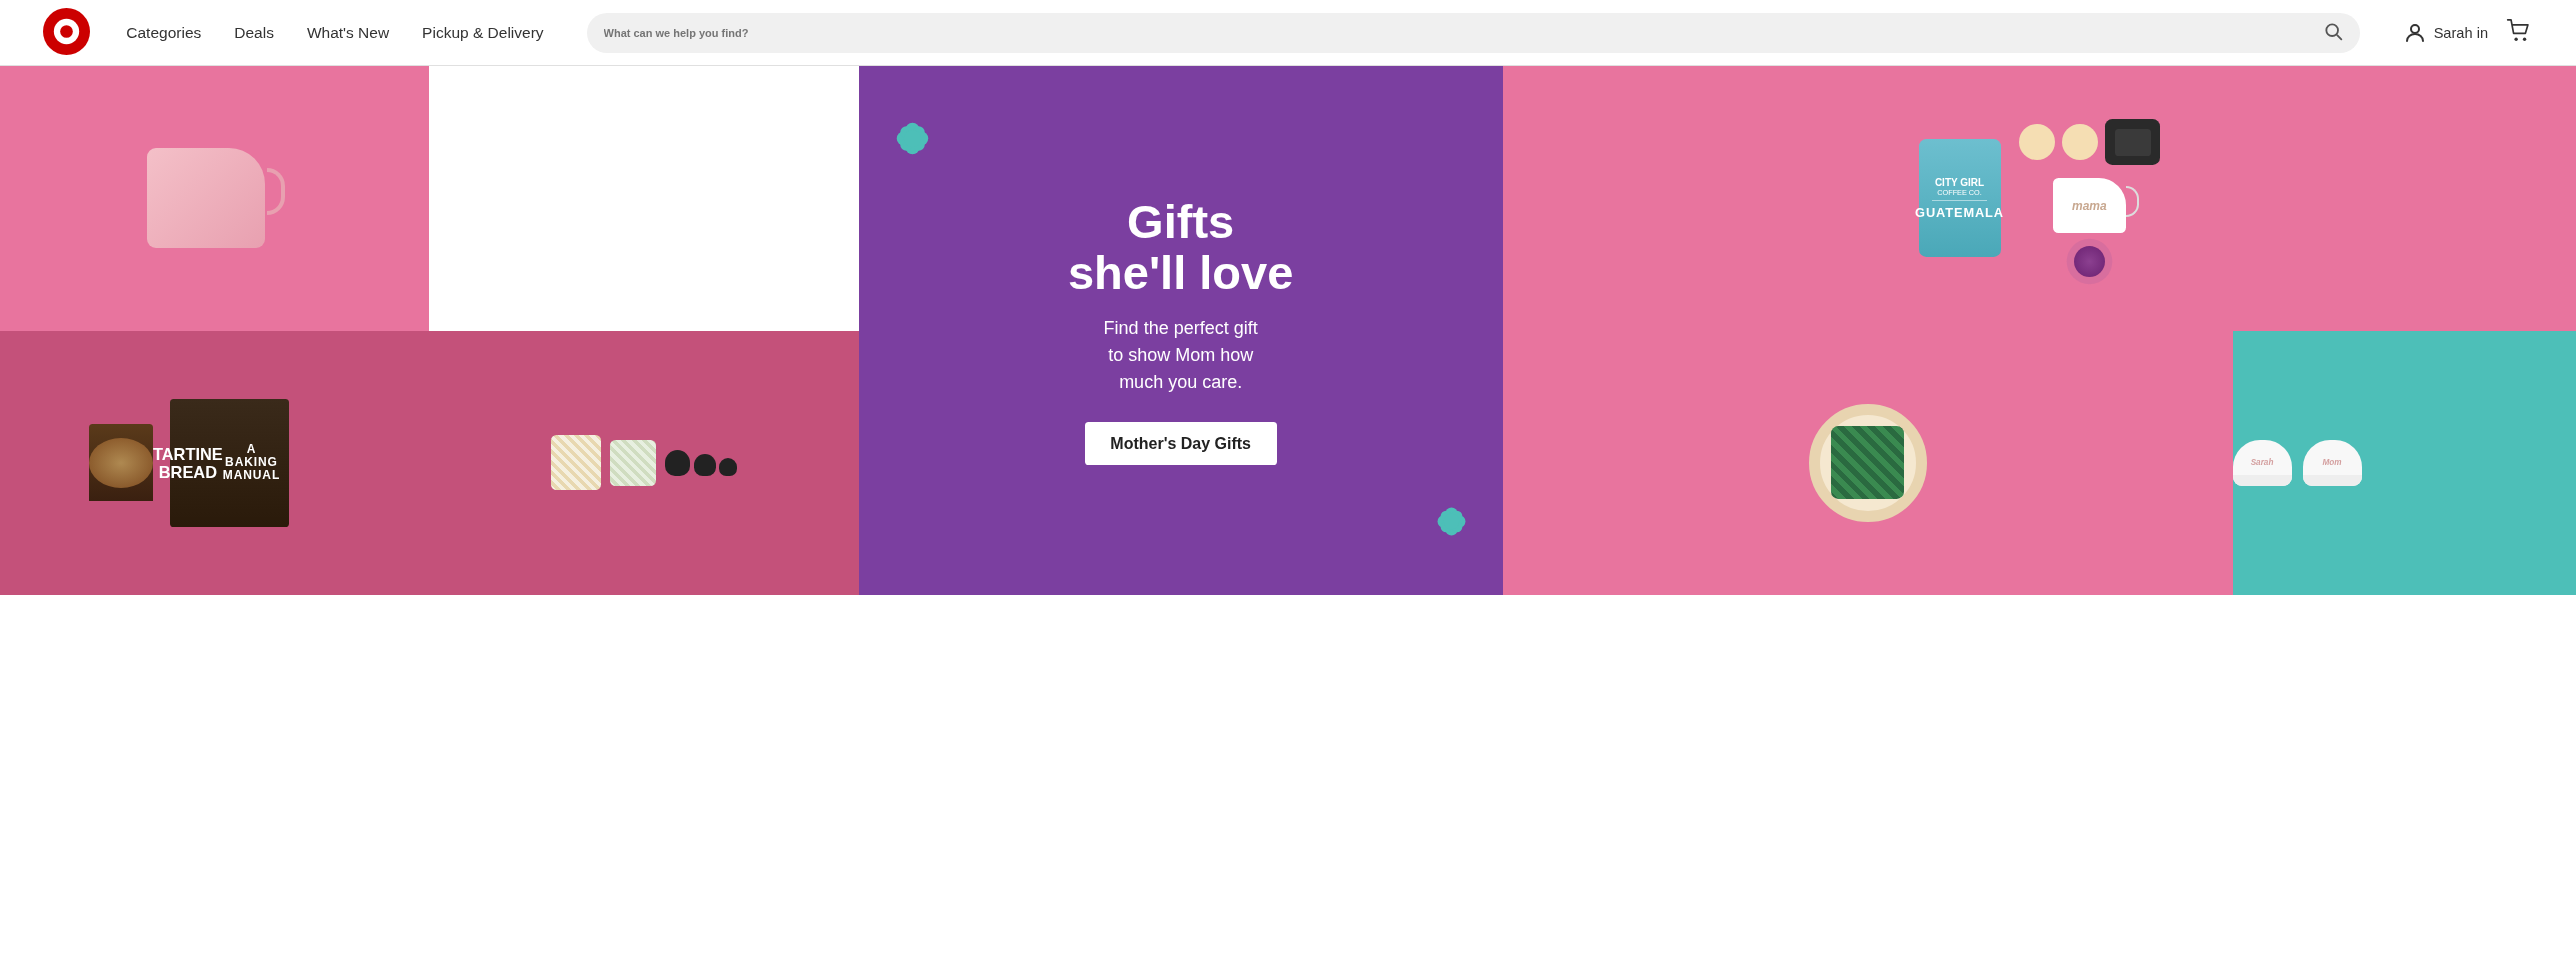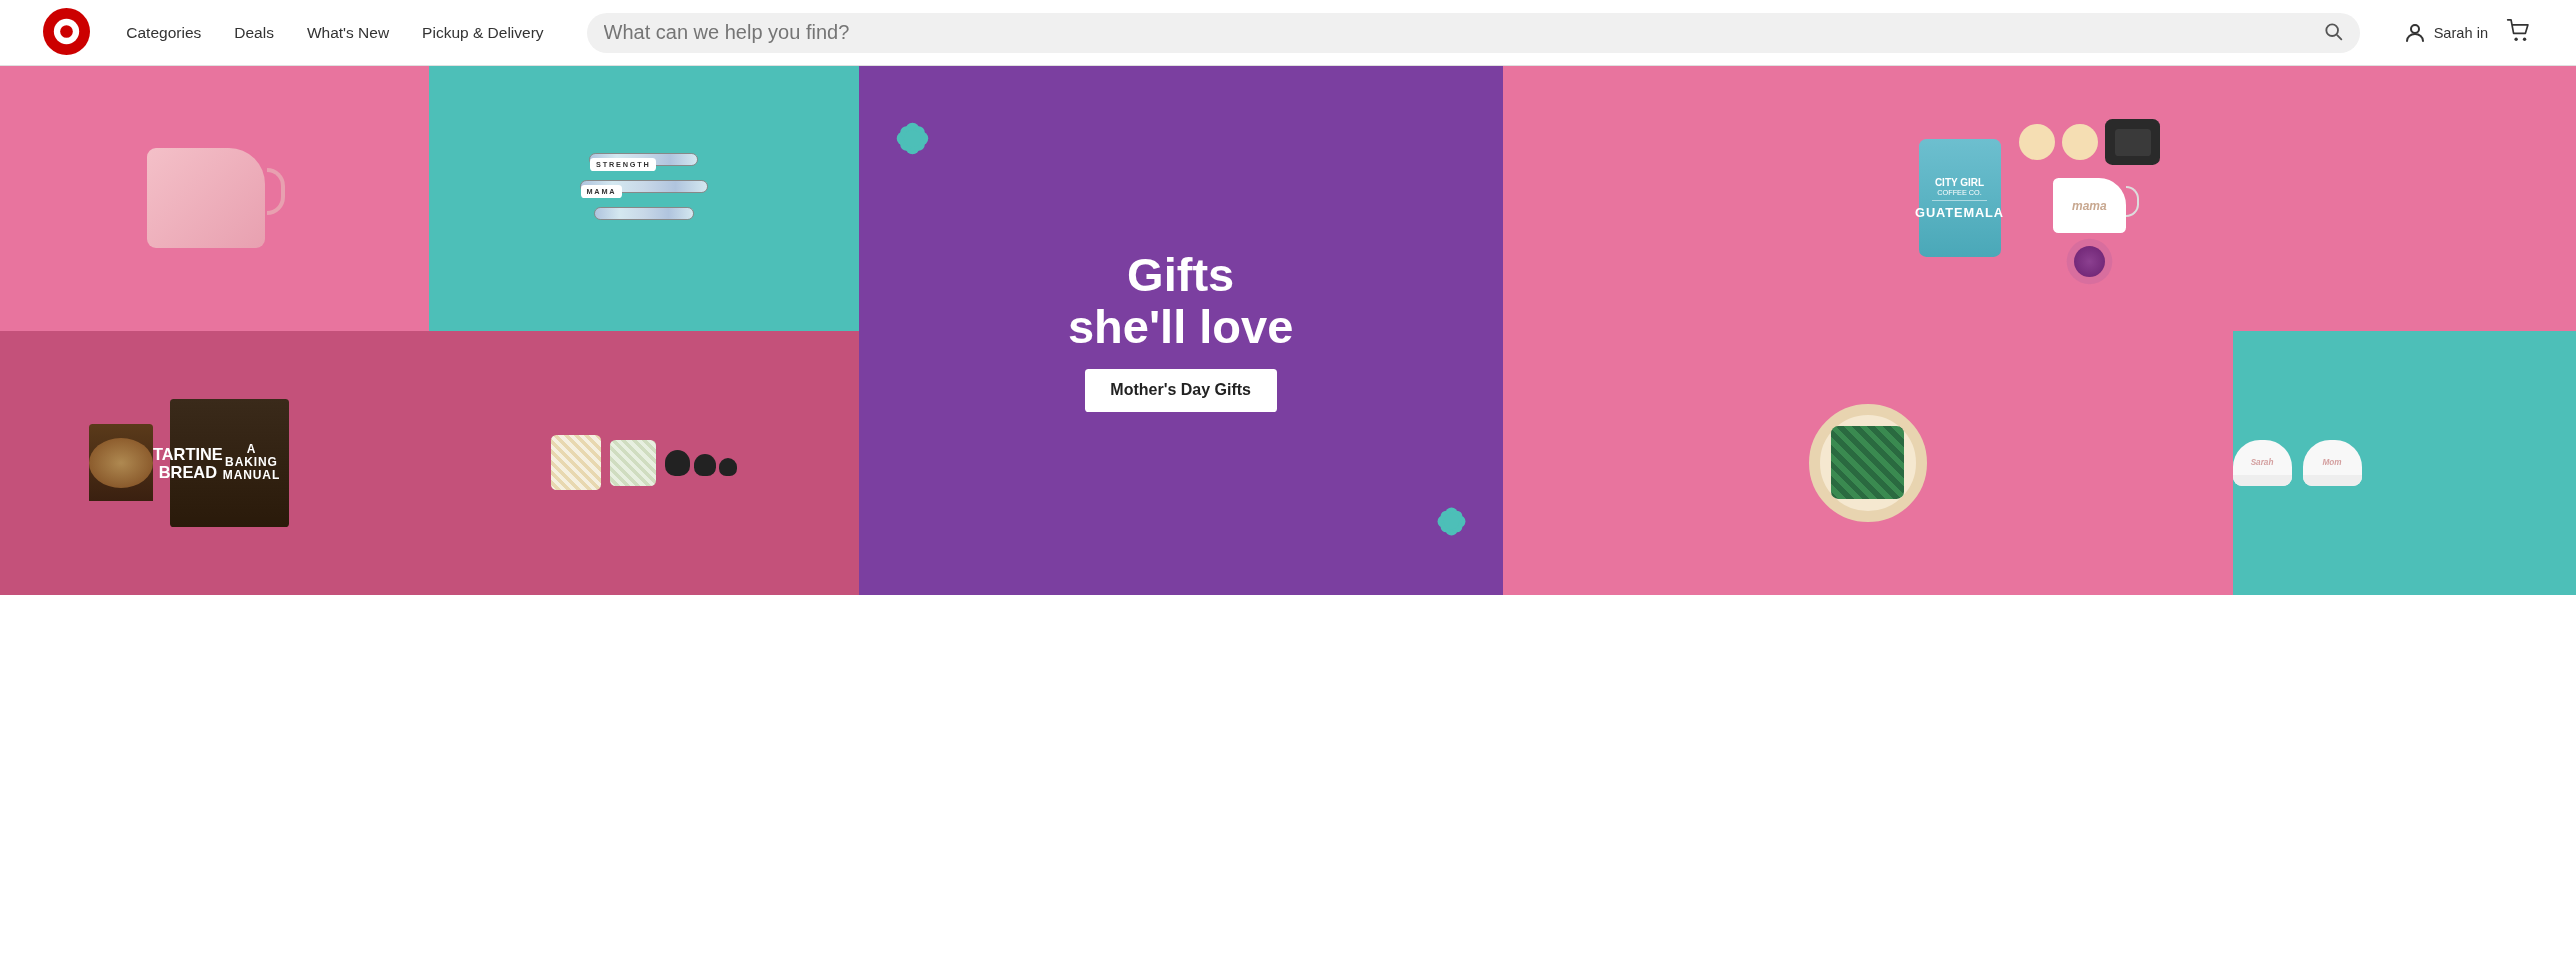--- a/index.html
+++ b/index.html
@@ -44,23 +44,24 @@
       border-radius: 22px;
       padding: 0 16.4px;
       height: 40px;
       gap: 9px;
       margin: 0 14.6px;
     }
     .search-input {
       flex: 1;
       border: none;
       background: transparent;
-      font-size: 20px;
+      font-size: 11px;
       color: #4c1d95;
       outline: none;
+      font-weight: bold;
     }
     .search-icon-wrap {
       flex-shrink: 0;
       color: #555;
     }
     .header-actions {
       display: flex;
       align-items: center;
       gap: 18px;
       flex-shrink: 0;
@@ -462,31 +463,20 @@
 <section class="hero">
 
   <div class="cell cell-mug">
     <div style="position:relative; margin-right:18px;">
       <div style="width:118px;height:100px;background:linear-gradient(135deg,#f4c0c8 0%,#e8a0b0 100%);border-radius:9px 36px 9px 9px;display:flex;align-items:center;justify-content:center;">
       </div>
       <div style="position:absolute;right:-20px;top:20px;width:18px;height:47px;border:4.6px solid #e8a0b0;border-radius:0 18px 18px 0;border-left:none;"></div>
     </div>
   </div>
 
-  <div class="cell cell-bracelets">
-    <div class="img-bracelets">
-      <div class="bracelet-line bl1" style="position:relative;">
-        <span class="bracelet-text">STRENGTH</span>
-      </div>
-      <div class="bracelet-line bl2" style="margin-top:5.5px;position:relative;">
-        <span class="bracelet-text">MAMA</span>
-      </div>
-      <div class="bracelet-line bl3" style="margin-top:5.5px;"></div>
-    </div>
-  </div>
 
   <div class="cell cell-center">
 
     <div style="position:absolute;top:55px;left:36px;">
       <svg width="35" height="35" viewBox="0 0 40 40" fill="#4dbfb8">
         <circle cx="20" cy="10" r="8"></circle>
         <circle cx="20" cy="30" r="8"></circle>
         <circle cx="10" cy="20" r="8"></circle>
         <circle cx="30" cy="20" r="8"></circle>
         <circle cx="13" cy="13" r="7"></circle>
@@ -494,20 +484,21 @@
         <circle cx="13" cy="27" r="7"></circle>
         <circle cx="27" cy="27" r="7"></circle>
         <circle cx="20" cy="20" r="10" fill="#4dbfb8"></circle>
       </svg>
     </div>
 
     <h1 class="hero-headline">
       <span>Gifts</span><br>
       <span>she'll love</span>
     </h1>
+    <p class="hero-subtext">Find the perfect gift<br>to show Mom how<br>much you care.</p>
     <button class="cta-button">Mother's Day Gifts</button>
 
     <div style="position:absolute;bottom:55px;right:36px;">
       <svg width="31" height="31" viewBox="0 0 40 40" fill="#4dbfb8">
         <circle cx="20" cy="10" r="8"></circle>
         <circle cx="20" cy="30" r="8"></circle>
         <circle cx="10" cy="20" r="8"></circle>
         <circle cx="30" cy="20" r="8"></circle>
         <circle cx="13" cy="13" r="7"></circle>
         <circle cx="27" cy="13" r="7"></circle>

